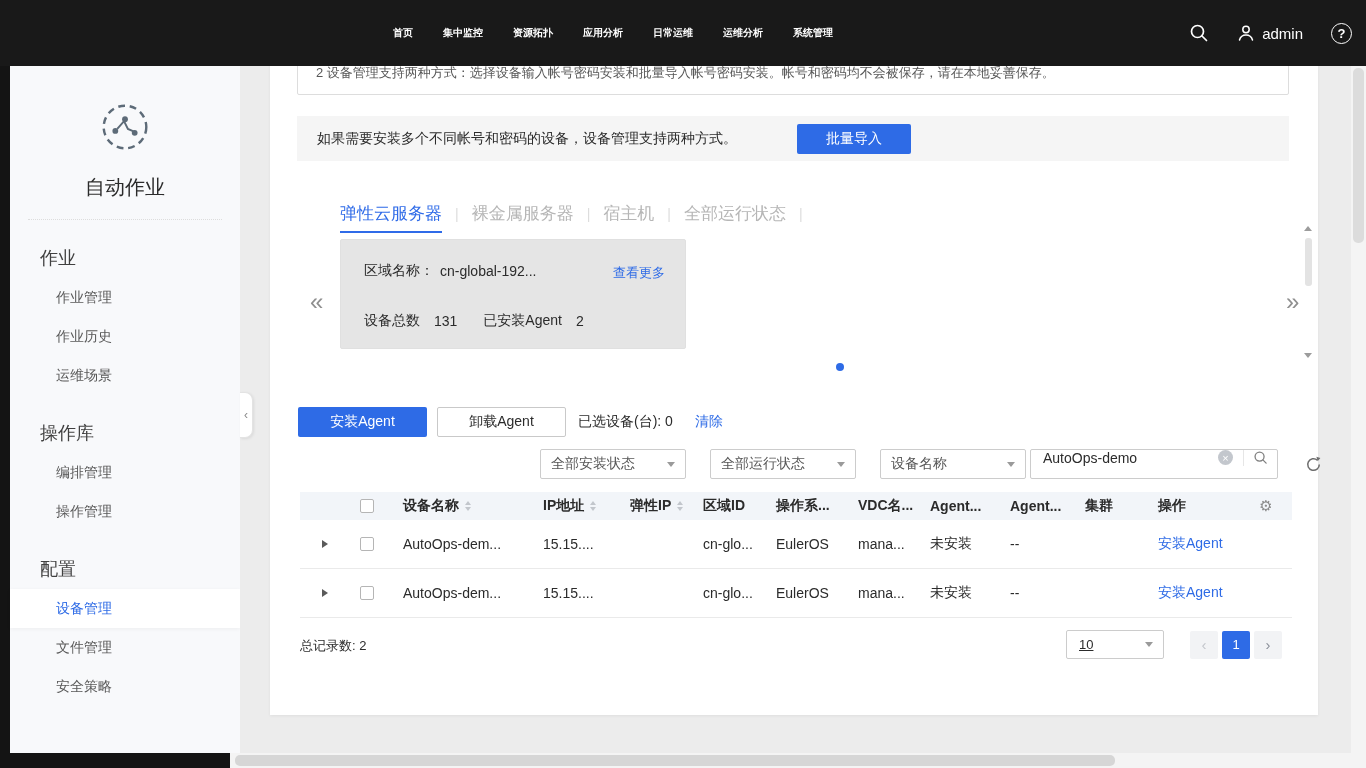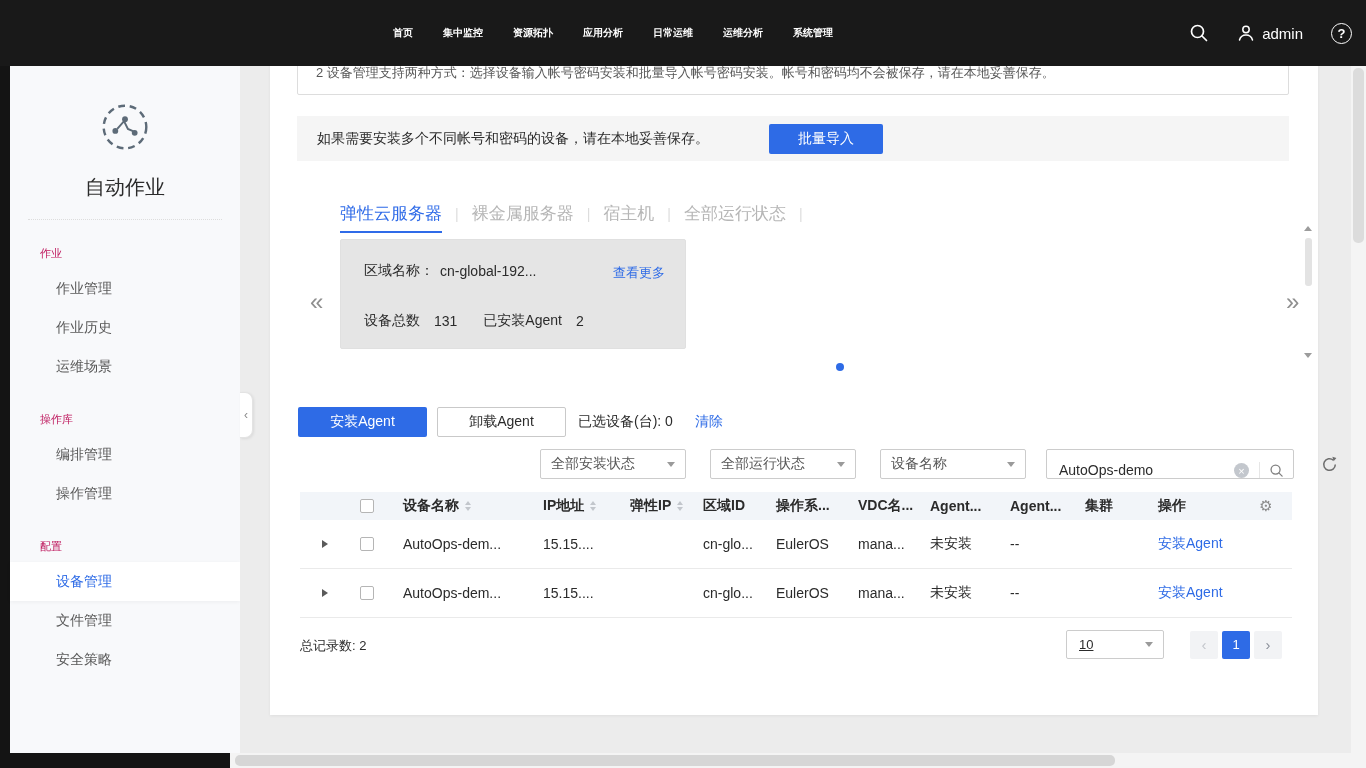--- a/index.html
+++ b/index.html
@@ -14,21 +14,21 @@
   .nav-icon{display:flex;cursor:pointer;}
   .nav-user{display:flex;align-items:center;gap:7px;color:#fff;font-size:15px;cursor:pointer;}
   .help-badge{width:21px;height:21px;border:1.6px solid #fff;border-radius:50%;color:#fff;font-size:13px;
     font-weight:700;display:flex;align-items:center;justify-content:center;cursor:pointer;}
 
   
   .sidebar{position:absolute;left:10px;top:66px;width:230px;height:687px;background:#f8f9fb;}
   .logo-wrap{padding-top:30px;text-align:center;}
   .app-title{margin-top:12px;font-size:20px;color:#2b2b2b;}
   .side-sep{margin:18px 18px 0;border-bottom:1px dotted #ddd;}
-  .side-group{margin:26px 0 8px 30px;font-size:11px;color:#be185d;cursor:pointer;}
+  .side-group{margin:26px 0 8px 30px;font-size:18px;color:#404040;cursor:pointer;}
   .side-item{height:39px;display:flex;align-items:center;padding-left:46px;font-size:14px;color:#595959;cursor:pointer;}
   .side-item.active{background:#fff;color:#2e6be6;box-shadow:0 1px 4px rgba(0,0,0,.05);}
   .collapse-handle{position:absolute;left:240px;top:392px;width:13px;height:46px;background:#fff;
     border:1px solid #e3e3e3;border-left:none;border-radius:0 8px 8px 0;display:flex;align-items:center;
     justify-content:center;color:#8a8a8a;font-size:12px;cursor:pointer;z-index:5;box-shadow:1px 1px 3px rgba(0,0,0,.08);}
 
   
   .main{position:absolute;left:240px;top:66px;width:1111px;height:687px;background:#ececec;overflow:hidden;}
   .card{position:absolute;left:30px;top:-14px;width:1048px;height:663px;background:#fff;box-shadow:0 1px 3px rgba(0,0,0,.06);}
 
@@ -71,21 +71,21 @@
   .btn-plain{width:129px;height:30px;background:#fff;border:1px solid #c9c9c9;color:#2b2b2b;font-size:14px;
     display:flex;align-items:center;justify-content:center;border-radius:2px;margin-left:10px;cursor:pointer;}
   .selected-label{margin-left:12px;font-size:14px;color:#2b2b2b;}
   .clear-link{margin-left:22px;font-size:14px;color:#2e6be6;cursor:pointer;}
 
   .filters{position:absolute;left:270px;top:397px;display:flex;align-items:center;gap:24px;}
   .select{width:146px;height:30px;border:1px solid #ccc;border-radius:2px;background:#fff;display:flex;
     align-items:center;justify-content:space-between;padding:0 10px;font-size:14px;color:#575757;cursor:pointer;}
   .caret{width:0;height:0;border-left:4.5px solid transparent;border-right:4.5px solid transparent;border-top:5px solid #9a9a9a;}
   .search-group{display:flex;align-items:center;gap:4px;}
-  .search-box{width:248px;height:30px;border:1px solid #ccc;border-radius:2px;background:#fff;display:flex;align-items:flex-end;cursor:text;margin-left:16px;}
+  .search-box{width:248px;height:30px;border:1px solid #ccc;border-radius:2px;background:#fff;display:flex;align-items:flex-start;cursor:text;}
   .search-value{flex:1;padding-left:12px;font-size:14px;color:#2b2b2b;}
   .clear-icon{width:15px;height:15px;border-radius:50%;background:#c3c7cd;color:#fff;font-size:11px;
     display:flex;align-items:center;justify-content:center;cursor:pointer;}
   .search-div{width:1px;height:16px;background:#e6e6e6;margin:0 9px 0 10px;}
   .search-mag{margin-right:9px;display:flex;cursor:pointer;}
   .refresh{margin-left:3px;display:flex;cursor:pointer;}
 
   .dtable{position:absolute;left:30px;top:440px;width:992px;}
   .t-head{display:flex;align-items:center;height:28px;background:#f2f5f9;font-size:14px;font-weight:600;color:#2b2b2b;}
   .t-row{display:flex;align-items:center;height:49px;border-bottom:1px solid #eaeaea;font-size:14px;color:#2b2b2b;}
@@ -187,21 +187,21 @@
 <div class="collapse-handle">‹</div>
 
 <div class="main">
   <div class="card">
 
     <div class="notice-box">
       <span>2 设备管理支持两种方式：选择设备输入帐号密码安装和批量导入帐号密码安装。帐号和密码均不会被保存，请在本地妥善保存。</span>
     </div>
 
     <div class="banner">
-      <span>如果需要安装多个不同帐号和密码的设备，请在本地妥善保存。</span>
+      <span>如果需要安装多个不同帐号和密码的设备，设备管理支持两种方式。</span>
       <span class="banner-btn">批量导入</span>
     </div>
 
     <div class="tabs">
       <span class="tab active">弹性云服务器</span>
       <span class="tab-sep"></span>
       <span class="tab">裸金属服务器</span>
       <span class="tab-sep"></span>
       <span class="tab">宿主机</span>
       <span class="tab-sep"></span>

